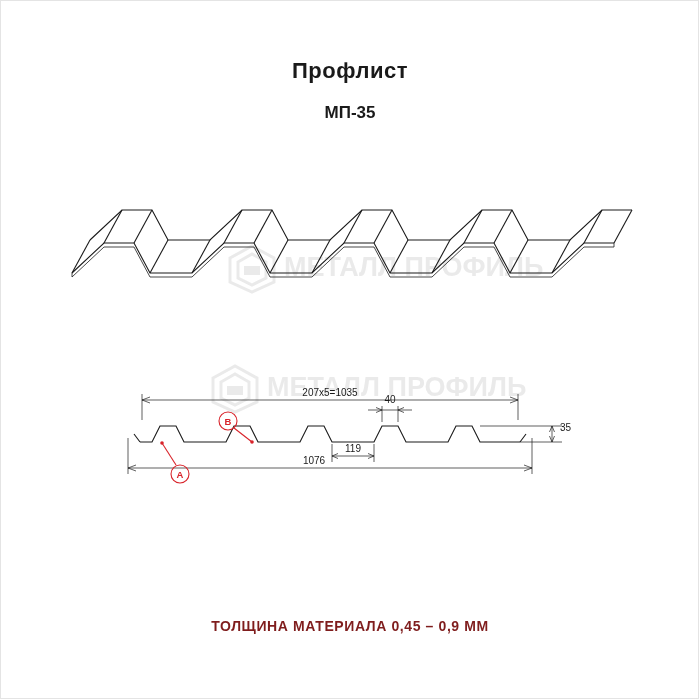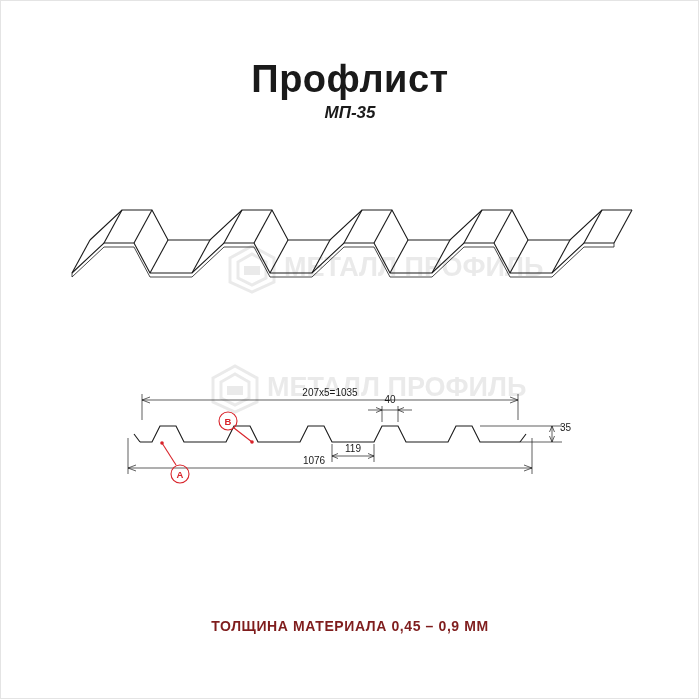--- a/index.html
+++ b/index.html
@@ -29,35 +29,34 @@
     border: 1px solid #e4e4e4;
     box-sizing: border-box;
     pointer-events: none;
   }
   .title {
     position: absolute;
     top: 58px;
     left: 0;
     width: 700px;
     text-align: center;
-    font-size: 38px;
+    font-size: 22px;
     font-weight: bold;
     letter-spacing: 0.5px;
     color: #1a1a1a;
   }
   .subtitle {
     position: absolute;
     top: 103px;
     left: 0;
     width: 700px;
     text-align: center;
     font-size: 17px;
     font-weight: bold;
     color: #1a1a1a;
-    font-style: italic;
   }
   .iso-wrap {
     position: absolute;
     top: 165px;
     left: 60px;
     width: 580px;
     height: 150px;
   }
   .sec-wrap {
     position: absolute;

